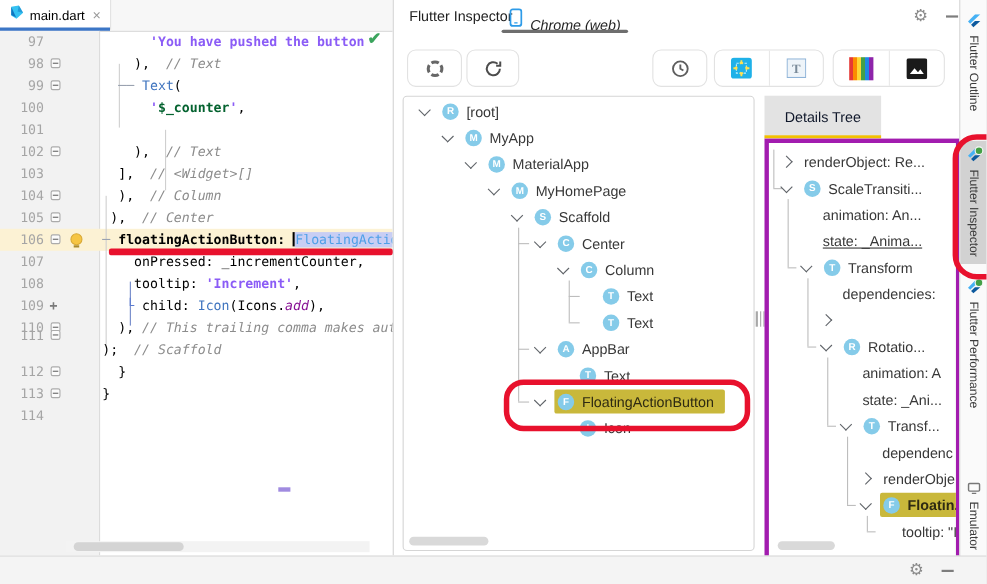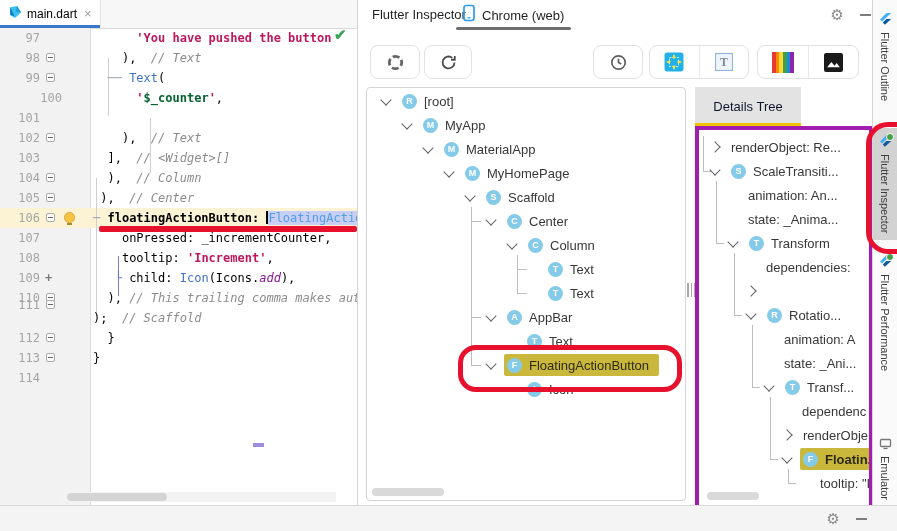--- a/index.html
+++ b/index.html
@@ -19,41 +19,41 @@
   .ln{position:absolute;left:0;top:0;width:40px;text-align:right;font:12px "DejaVu Sans Mono",monospace;color:#a5a5a5;line-height:20px;}
   .fold{position:absolute;left:46px;top:5px;width:9px;height:9px;border:1px solid #ababab;border-radius:2px;background:#fbfbfb;box-sizing:border-box;}
   .fold::after{content:"";position:absolute;left:1px;top:3px;width:5px;height:1px;background:#666;}
   .plus{position:absolute;left:45px;top:0;font:bold 12px "DejaVu Sans Mono",monospace;color:#7a7a7a;line-height:20px;}
   .bulb{position:absolute;left:64px;top:4px;width:11px;height:11px;border-radius:50%;background:#f6c543;border:1px solid #d8a937;box-sizing:border-box;}
   .bulb::after{content:"";position:absolute;left:2px;top:10px;width:5px;height:2px;background:#a98a2c;}
   #code-layer{position:absolute;left:91px;top:0;width:266px;height:100%;}
   .c-line{position:absolute;left:2px;height:20px;white-space:pre;font:12px "DejaVu Sans Mono",monospace;line-height:20px;color:#000;}
   .tk-t{color:#000;}
   .tk-cm{color:#8c8c8c;font-style:italic;}
-  .tk-str{color:#be185d;font-weight:bold;}
+  .tk-str{color:#8b5cf6;font-weight:bold;}
   .tk-itp{color:#056330;font-weight:bold;}
   .tk-cls{color:#3f74bf;}
   .tk-sel{color:#4fa0e8;background:#c8cef4;}
   .tk-pur{color:#871094;font-style:italic;}
   .tk-ital{font-style:italic;}
   .tk-bold{font-weight:bold;}
   .tk-gd{color:#9aa2b0;}
   .tk-gdb{color:#5b7bd0;}
   .tk-caret{display:inline-block;width:2px;height:13px;background:#000;vertical-align:-2px;}
   .guide{position:absolute;width:1px;background:#cfcfcf;}
   .guide.blue{background:#6e85c8;}
   #ed-hscroll-track{position:absolute;left:60px;top:464px;width:276px;height:10px;background:#f3f3f3;}
   #ed-hscroll{position:absolute;left:67px;top:465px;width:100px;height:8px;background:#d4d4d4;border-radius:4px;}
   #ed-vscroll-mark{position:absolute;left:253px;top:415px;width:11px;height:4px;background:#a08be0;}
   #analysis-check{position:absolute;left:334px;top:-2px;color:#3ba45d;font-size:15px;font-weight:bold;}
   
   #inspector{position:absolute;left:357px;top:0;width:515px;height:505px;background:#fff;border-left:1px solid #d4d4d4;box-sizing:border-box;}
   #insp-header{position:absolute;left:0;top:0;right:0;height:30px;}
   #insp-title{position:absolute;left:14px;top:0;line-height:30px;font-size:13px;color:#1f1f1f;}
-  .device-tab{position:absolute;left:93px;top:0;height:30px;display:flex;align-items:center;gap:7px;padding:0 12px;}
+  .device-tab{position:absolute;left:93px;top:0;height:30px;display:flex;align-items:flex-end;gap:7px;padding:0 12px;font-style:italic;}
   .device-tab .dlabel{font-size:13px;color:#1f1f1f;}
   .device-tab .underline{position:absolute;left:5px;right:5px;bottom:0;height:3px;background:#6e6e6e;border-radius:2px;}
   .win-act{position:absolute;top:6px;width:18px;height:18px;display:flex;align-items:center;justify-content:center;color:#8a8a8a;}
   .gear-glyph{font-size:15px;color:#8a8a8a;line-height:18px;}
   .min-glyph{width:11px;height:2px;background:#7d7d7d;}
   .tbtn{position:absolute;top:45px;height:34px;border:1px solid #e2e2e2;border-radius:8px;background:#fff;display:flex;align-items:stretch;box-sizing:border-box;}
   .tcell{display:flex;align-items:center;justify-content:center;flex:1;}
   .tcell + .tcell{border-left:1px solid #e8e8e8;}
   .rainbow{width:22px;height:21px;background:linear-gradient(90deg,#e53935 0 17%,#fb8c00 17% 33%,#fdd835 33% 50%,#43a047 50% 67%,#1e88e5 67% 83%,#8e24aa 83% 100%);}
   #wt-box{position:absolute;left:8px;top:87px;width:320px;height:414px;border:1px solid #d5d5d5;border-radius:4px;background:#fff;overflow:hidden;box-sizing:border-box;}
@@ -115,21 +115,21 @@
             <span class="ln">97</span>
           </div>
           <div class="g-row" style="top: 20px;">
             <span class="ln">98</span>
             <span class="fold"></span>
           </div>
           <div class="g-row" style="top: 40px;">
             <span class="ln">99</span>
             <span class="fold"></span>
           </div>
-          <div class="g-row" style="top: 60px; margin-left: 22px;">
+          <div class="g-row" style="top: 60px;">
             <span class="ln">100</span>
           </div>
           <div class="g-row" style="top: 80px;">
             <span class="ln">101</span>
           </div>
           <div class="g-row" style="top: 100px;">
             <span class="ln">102</span>
             <span class="fold"></span>
           </div>
           <div class="g-row" style="top: 120px;">
@@ -424,21 +424,21 @@
               <span class="bdg">S</span>
               <span class="lbl">ScaleTransiti...</span>
             </span>
           </div>
           <div class="tree-row" style="top: 53px; padding-left: 28px;">
             <span class="chv-sp"></span>
             <span class="row-inner">
               <span class="lbl">animation: An...</span>
             </span>
           </div>
-          <div class="tree-row" style="top: 77px; padding-left: 28px;">
+          <div class="tree-row" style="top: 77px; padding-left: 28px; text-decoration: underline;">
             <span class="chv-sp"></span>
             <span class="row-inner">
               <span class="lbl">state: _Anima...</span>
             </span>
           </div>
           <div class="tree-row" style="top: 101px; padding-left: 28px;">
             <span class="chv down"></span>
             <span class="row-inner">
               <span class="bdg">T</span>
               <span class="lbl">Transform</span>

